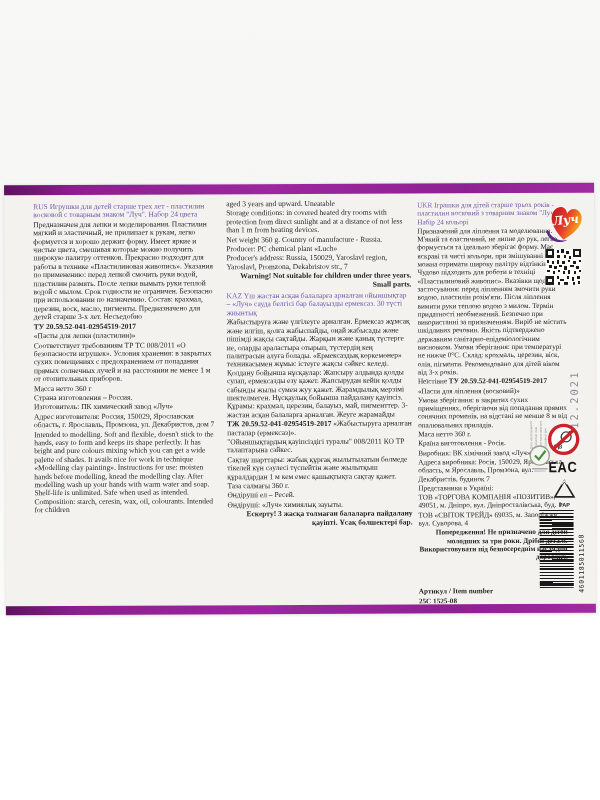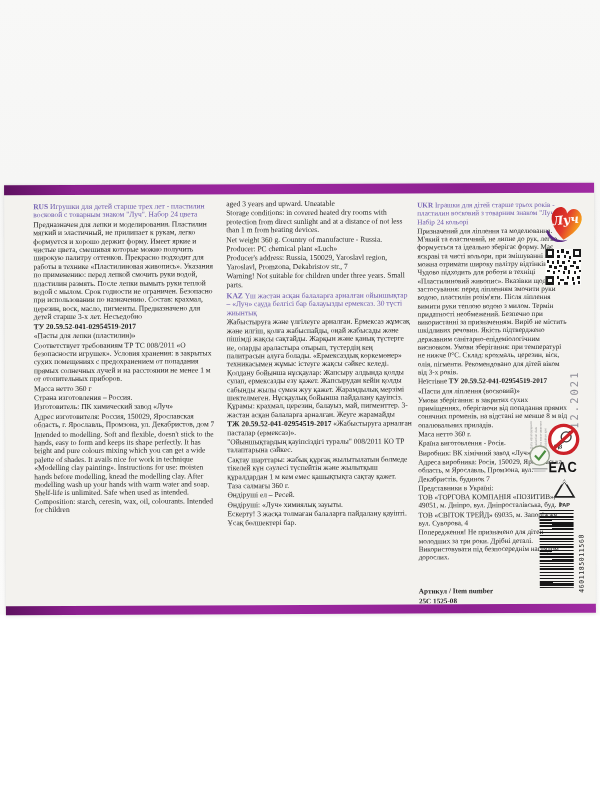--- a/index.html
+++ b/index.html
@@ -23,23 +23,23 @@
     position: absolute; left: 0; top: 16px; width: 566px; height: 404px;
     display: flex; padding-left: 29px; overflow: hidden;
     color: #262626;
   }
   .col { flex: none; }
   .col1 { width: 185px; margin-right: 8px; font-size: 7.5px; line-height: 8.4px; }
   .col2 { width: 185px; margin-right: 6px; font-size: 7.5px; line-height: 8.4px; }
   .col3 { width: 149px; font-size: 7.2px; line-height: 8.3px; }
   p { margin-bottom: 1px; text-align: left; }
   .head { color: #6b58aa; margin-top: 2px; }
-  .lang { color: #7a68b5; font-weight: bold; }
+  .lang { color: #7a68b5; font-weight: normal; }
   .b { font-weight: bold; }
-  .warn { font-weight: normal; margin-bottom: 3px; }
+  .warn { font-weight: bold; margin-bottom: 3px; text-align: right; }
   .footer-block { margin-top: 26px; }
   
   .rail-item { position: absolute; }
   .logo { right: 8px; top: 18px; width: 42px; height: 46px; }
   .qr { right: 13px; top: 66px; width: 36px; height: 36px; }
   .date-stamp {
     right: 15px; top: 146px; height: 100px;
     writing-mode: vertical-rl; transform: rotate(180deg);
     color: #8d8d96; font-family: "DejaVu Sans Mono", monospace;
     font-size: 10.5px; letter-spacing: 2px;

